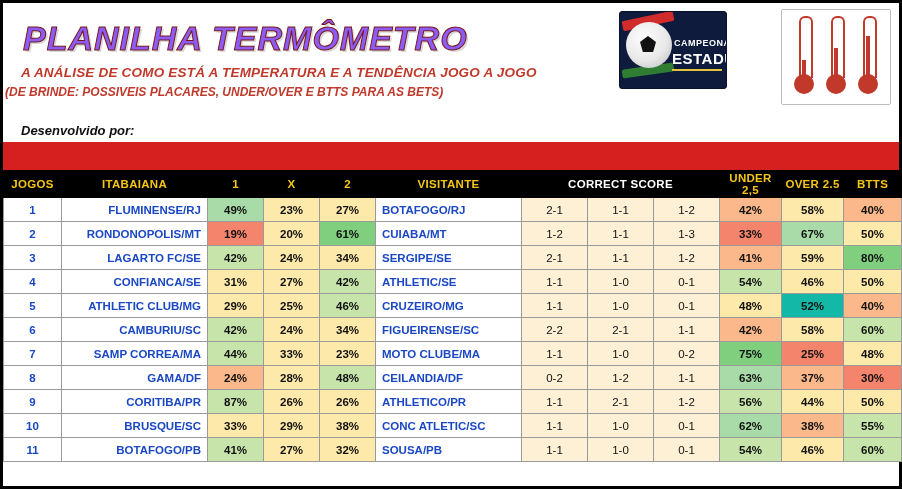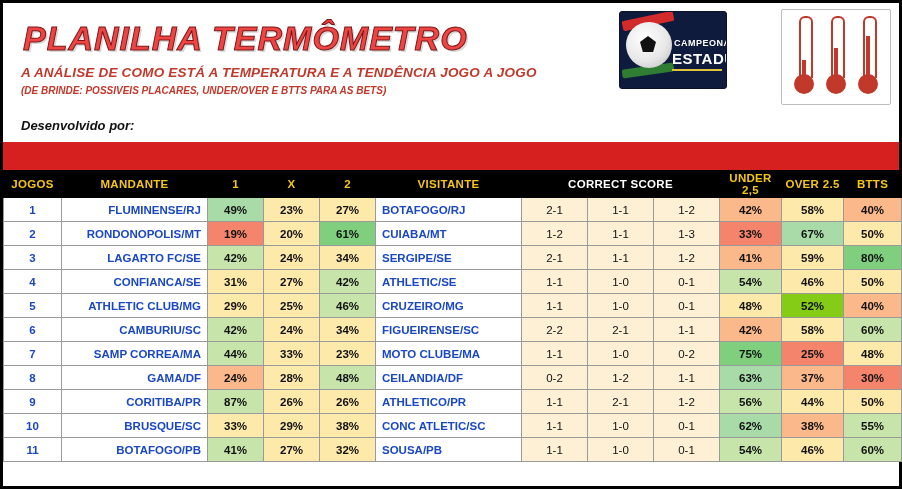--- a/index.html
+++ b/index.html
@@ -13,33 +13,33 @@
     border:3px solid #000;background:#fff;
   }
   
   .header{
     position:relative;height:114px;background:#ffffff;
     border-bottom:0;
   }
   .title{
     position:absolute;left:20px;top:16px;
     font-size:34px;font-weight:bold;font-style:italic;
-    color:#ef4444;
+    color:#8b5cf6;
     -webkit-text-stroke:1px #7a1414;
     text-shadow:2px 2px 0 #d8d8d8;
     letter-spacing:1px;
   }
   .subtitle{
     position:absolute;left:18px;top:62px;
     font-size:13.5px;font-weight:bold;font-style:italic;color:#c0392b;
     letter-spacing:0.2px;
   }
   .subtitle2{
-    position:absolute;left:18px;top:82px;
-    font-size:10px;font-weight:bold;font-style:italic;color:#c0392b;
+    position:absolute;left:2px;top:82px;
+    font-size:12px;font-weight:bold;font-style:italic;color:#c0392b;
   }
   
   .logo{
     position:absolute;left:616px;top:8px;width:106px;height:76px;
     background:#0f1b3d;border:1px solid #0b1228;border-radius:3px;
     overflow:hidden;
   }
   .logo .ball{
     position:absolute;left:6px;top:10px;width:46px;height:46px;border-radius:50%;
     background:radial-gradient(circle at 40% 35%,#ffffff 0%,#e8e8e8 55%,#b9b9b9 100%);
@@ -81,22 +81,22 @@
   }
   .thermo .bulb{
     position:absolute;left:0;bottom:2px;width:20px;height:20px;border-radius:50%;
     background:#c0392b;border:2px solid #c0392b;box-sizing:border-box;
   }
   .thermo .merc{
     position:absolute;left:8px;bottom:18px;width:4px;background:#c0392b;
   }
   
   .devbar{
-    height:24px;background:#ffffff;display:flex;align-items:flex-start;
-    padding-left:18px;border-top:1px solid #ffffff;flex-direction:column;
+    height:24px;background:#ffffff;display:flex;align-items:center;
+    padding-left:18px;border-top:1px solid #ffffff;
   }
   .devbar .lbl{font-size:13px;font-weight:bold;font-style:italic;color:#111;}
   .devbar .val{font-size:13px;font-style:italic;color:#111;margin-left:8px;}
   
   .redbar{
     height:28px;background:#d61f1f;display:flex;align-items:center;
   }
   
   .lotecabar{
     height:30px;background:#ffffff;display:flex;align-items:center;
@@ -188,21 +188,21 @@
       <col style="width:66px">
         <col style="width:66px">
         <col style="width:66px">
       <col style="width:62px">
         <col style="width:62px">
         <col style="width:58px">
     </colgroup>
     <thead>
       <tr>
         <th>JOGOS</th>
-        <th>MANDANTE</th>
+        <th>ITABAIANA</th>
         <th>1</th>
         <th>X</th>
         <th>2</th>
         <th>VISITANTE</th>
         <th class="white" colspan="3">CORRECT SCORE</th>
         <th>UNDER 2,5</th>
         <th>OVER 2.5</th>
         <th>BTTS</th>
       </tr>
     </thead>
@@ -267,21 +267,21 @@
           <td class="jogo">5</td>
           <td class="mandante">ATHLETIC CLUB/MG</td>
           <td style="background: rgb(253, 233, 169);">29%</td>
           <td style="background: rgb(253, 233, 169);">25%</td>
           <td style="background: rgb(199, 229, 171);">46%</td>
           <td class="visitante">CRUZEIRO/MG</td>
           <td class="cs">1-1</td>
           <td class="cs">1-0</td>
           <td class="cs">0-1</td>
           <td style="background: rgb(253, 233, 169);">48%</td>
-          <td style="background: #84cc16;">52%</td>
+          <td style="background: #14b8a6;">52%</td>
           <td style="background: rgb(251, 184, 138);">40%</td>
         </tr>
         <tr>
           <td class="jogo">6</td>
           <td class="mandante">CAMBURIU/SC</td>
           <td style="background: rgb(199, 229, 171);">42%</td>
           <td style="background: rgb(253, 233, 169);">24%</td>
           <td style="background: rgb(253, 233, 169);">34%</td>
           <td class="visitante">FIGUEIRENSE/SC</td>
           <td class="cs">2-2</td>

